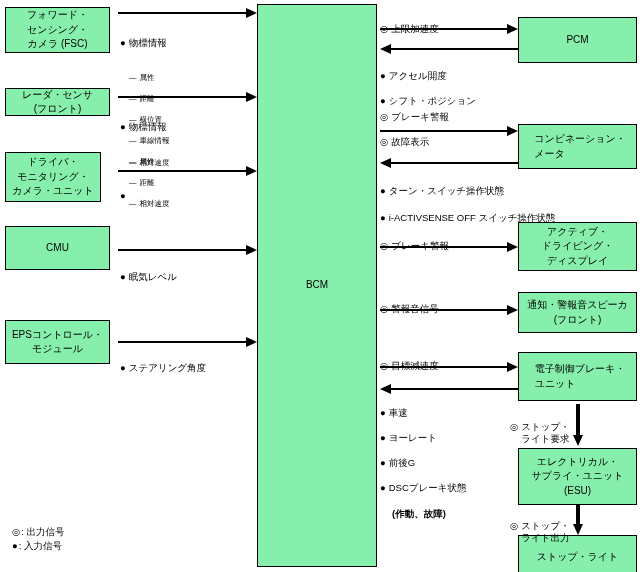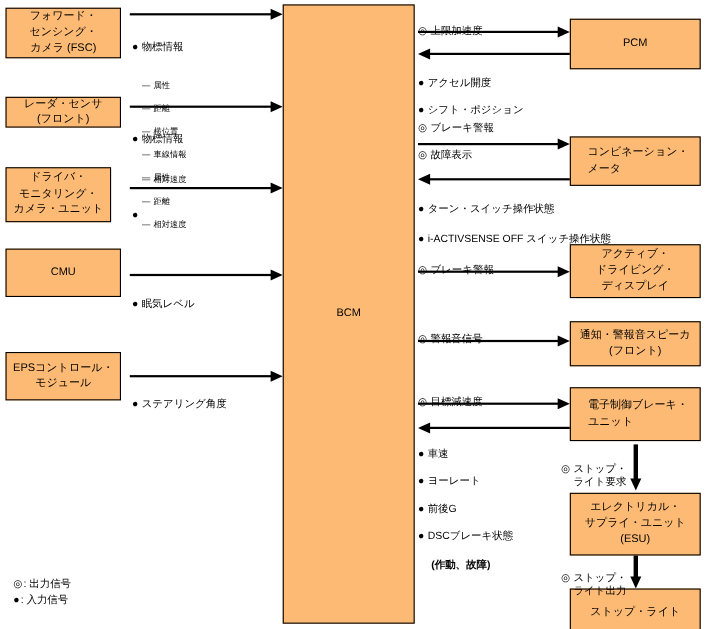--- a/index.html
+++ b/index.html
@@ -2,21 +2,21 @@
 <html><head>
 <meta charset="utf-8">
 <style>
   html,body{margin:0;padding:0;background:#fff;}
   body{
     width:642px;height:572px;position:relative;overflow:hidden;
     font-family:"Liberation Sans","DejaVu Sans",sans-serif;
     color:#000;-webkit-font-smoothing:none;
   }
   .box{
-    position:absolute;border:1.5px solid #000;background:#fdba74;
+    position:absolute;border:1.5px solid #000;background:#86efac;
     display:flex;align-items:center;justify-content:center;
     text-align:center;font-size:10px;line-height:1.45;box-sizing:border-box;
   }
   .box .inner{padding:0 3px;white-space:pre-line;}
   .box.lalign{justify-content:center;}
   .box.lalign .inner{text-align:left;padding-left:8px;}
 
   
   .arrow{position:absolute;height:10px;}
   .arrow .shaft{position:absolute;left:0;top:4px;height:2.4px;background:#000;}

